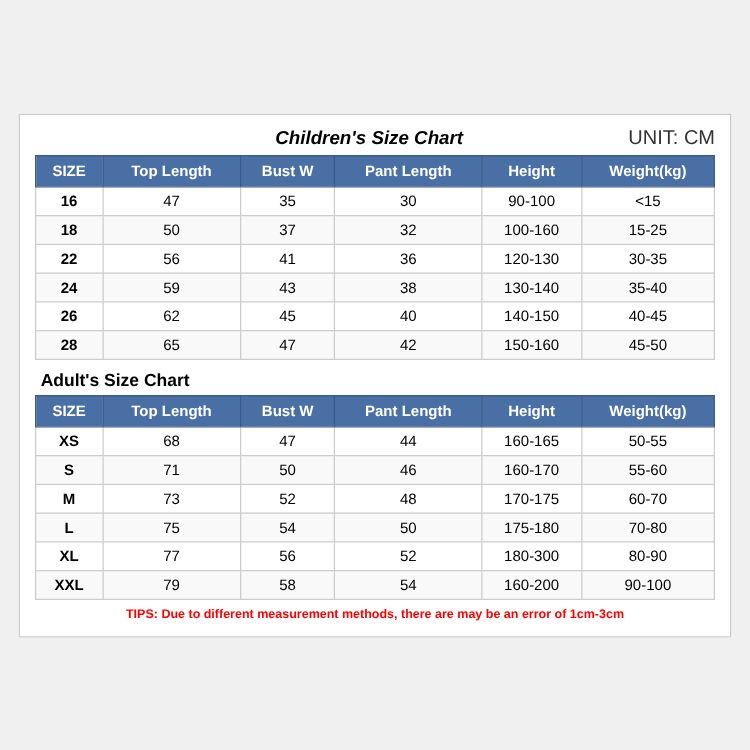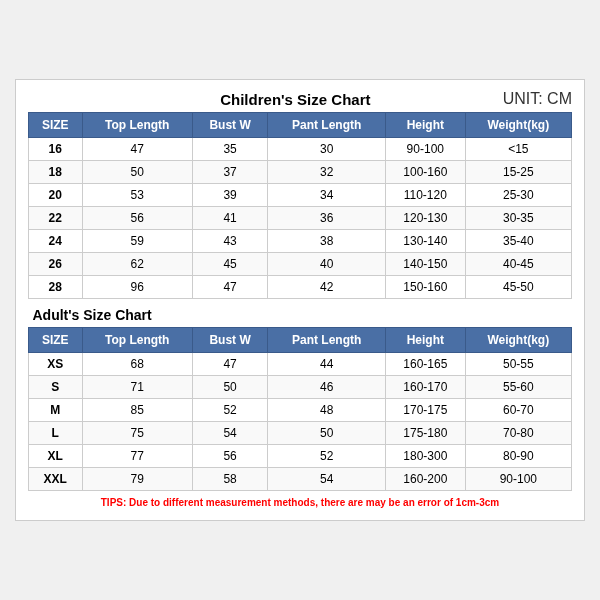--- a/index.html
+++ b/index.html
@@ -22,20 +22,21 @@
       display: flex;
       justify-content: space-between;
       align-items: center;
       margin-bottom: 4px;
     }
     .main-title {
       font-size: 15px;
       font-weight: bold;
       text-align: center;
       flex: 1;
+      font-style: italic;
     }
     .unit-label {
       font-size: 16px;
       color: #333;
       white-space: nowrap;
     }
     table {
       width: 100%;
       border-collapse: collapse;
       font-size: 12px;
@@ -110,28 +111,20 @@
         </tr>
         <tr>
           <td>18</td>
           <td>50</td>
           <td>37</td>
           <td>32</td>
           <td>100-160</td>
           <td>15-25</td>
         </tr>
         <tr>
-          <td>20</td>
-          <td>53</td>
-          <td>39</td>
-          <td>34</td>
-          <td>110-120</td>
-          <td>25-30</td>
-        </tr>
-        <tr>
           <td>22</td>
           <td>56</td>
           <td>41</td>
           <td>36</td>
           <td>120-130</td>
           <td>30-35</td>
         </tr>
         <tr>
           <td>24</td>
           <td>59</td>
@@ -143,21 +136,21 @@
         <tr>
           <td>26</td>
           <td>62</td>
           <td>45</td>
           <td>40</td>
           <td>140-150</td>
           <td>40-45</td>
         </tr>
         <tr>
           <td>28</td>
-          <td>96</td>
+          <td>65</td>
           <td>47</td>
           <td>42</td>
           <td>150-160</td>
           <td>45-50</td>
         </tr>
       </tbody>
     <tbody>
       <tr class="section-title-row">
         <td colspan="6">Adult's Size Chart</td>
       </tr>
@@ -184,21 +177,21 @@
         <tr>
           <td>S</td>
           <td>71</td>
           <td>50</td>
           <td>46</td>
           <td>160-170</td>
           <td>55-60</td>
         </tr>
         <tr>
           <td>M</td>
-          <td>85</td>
+          <td>73</td>
           <td>52</td>
           <td>48</td>
           <td>170-175</td>
           <td>60-70</td>
         </tr>
         <tr>
           <td>L</td>
           <td>75</td>
           <td>54</td>
           <td>50</td>

